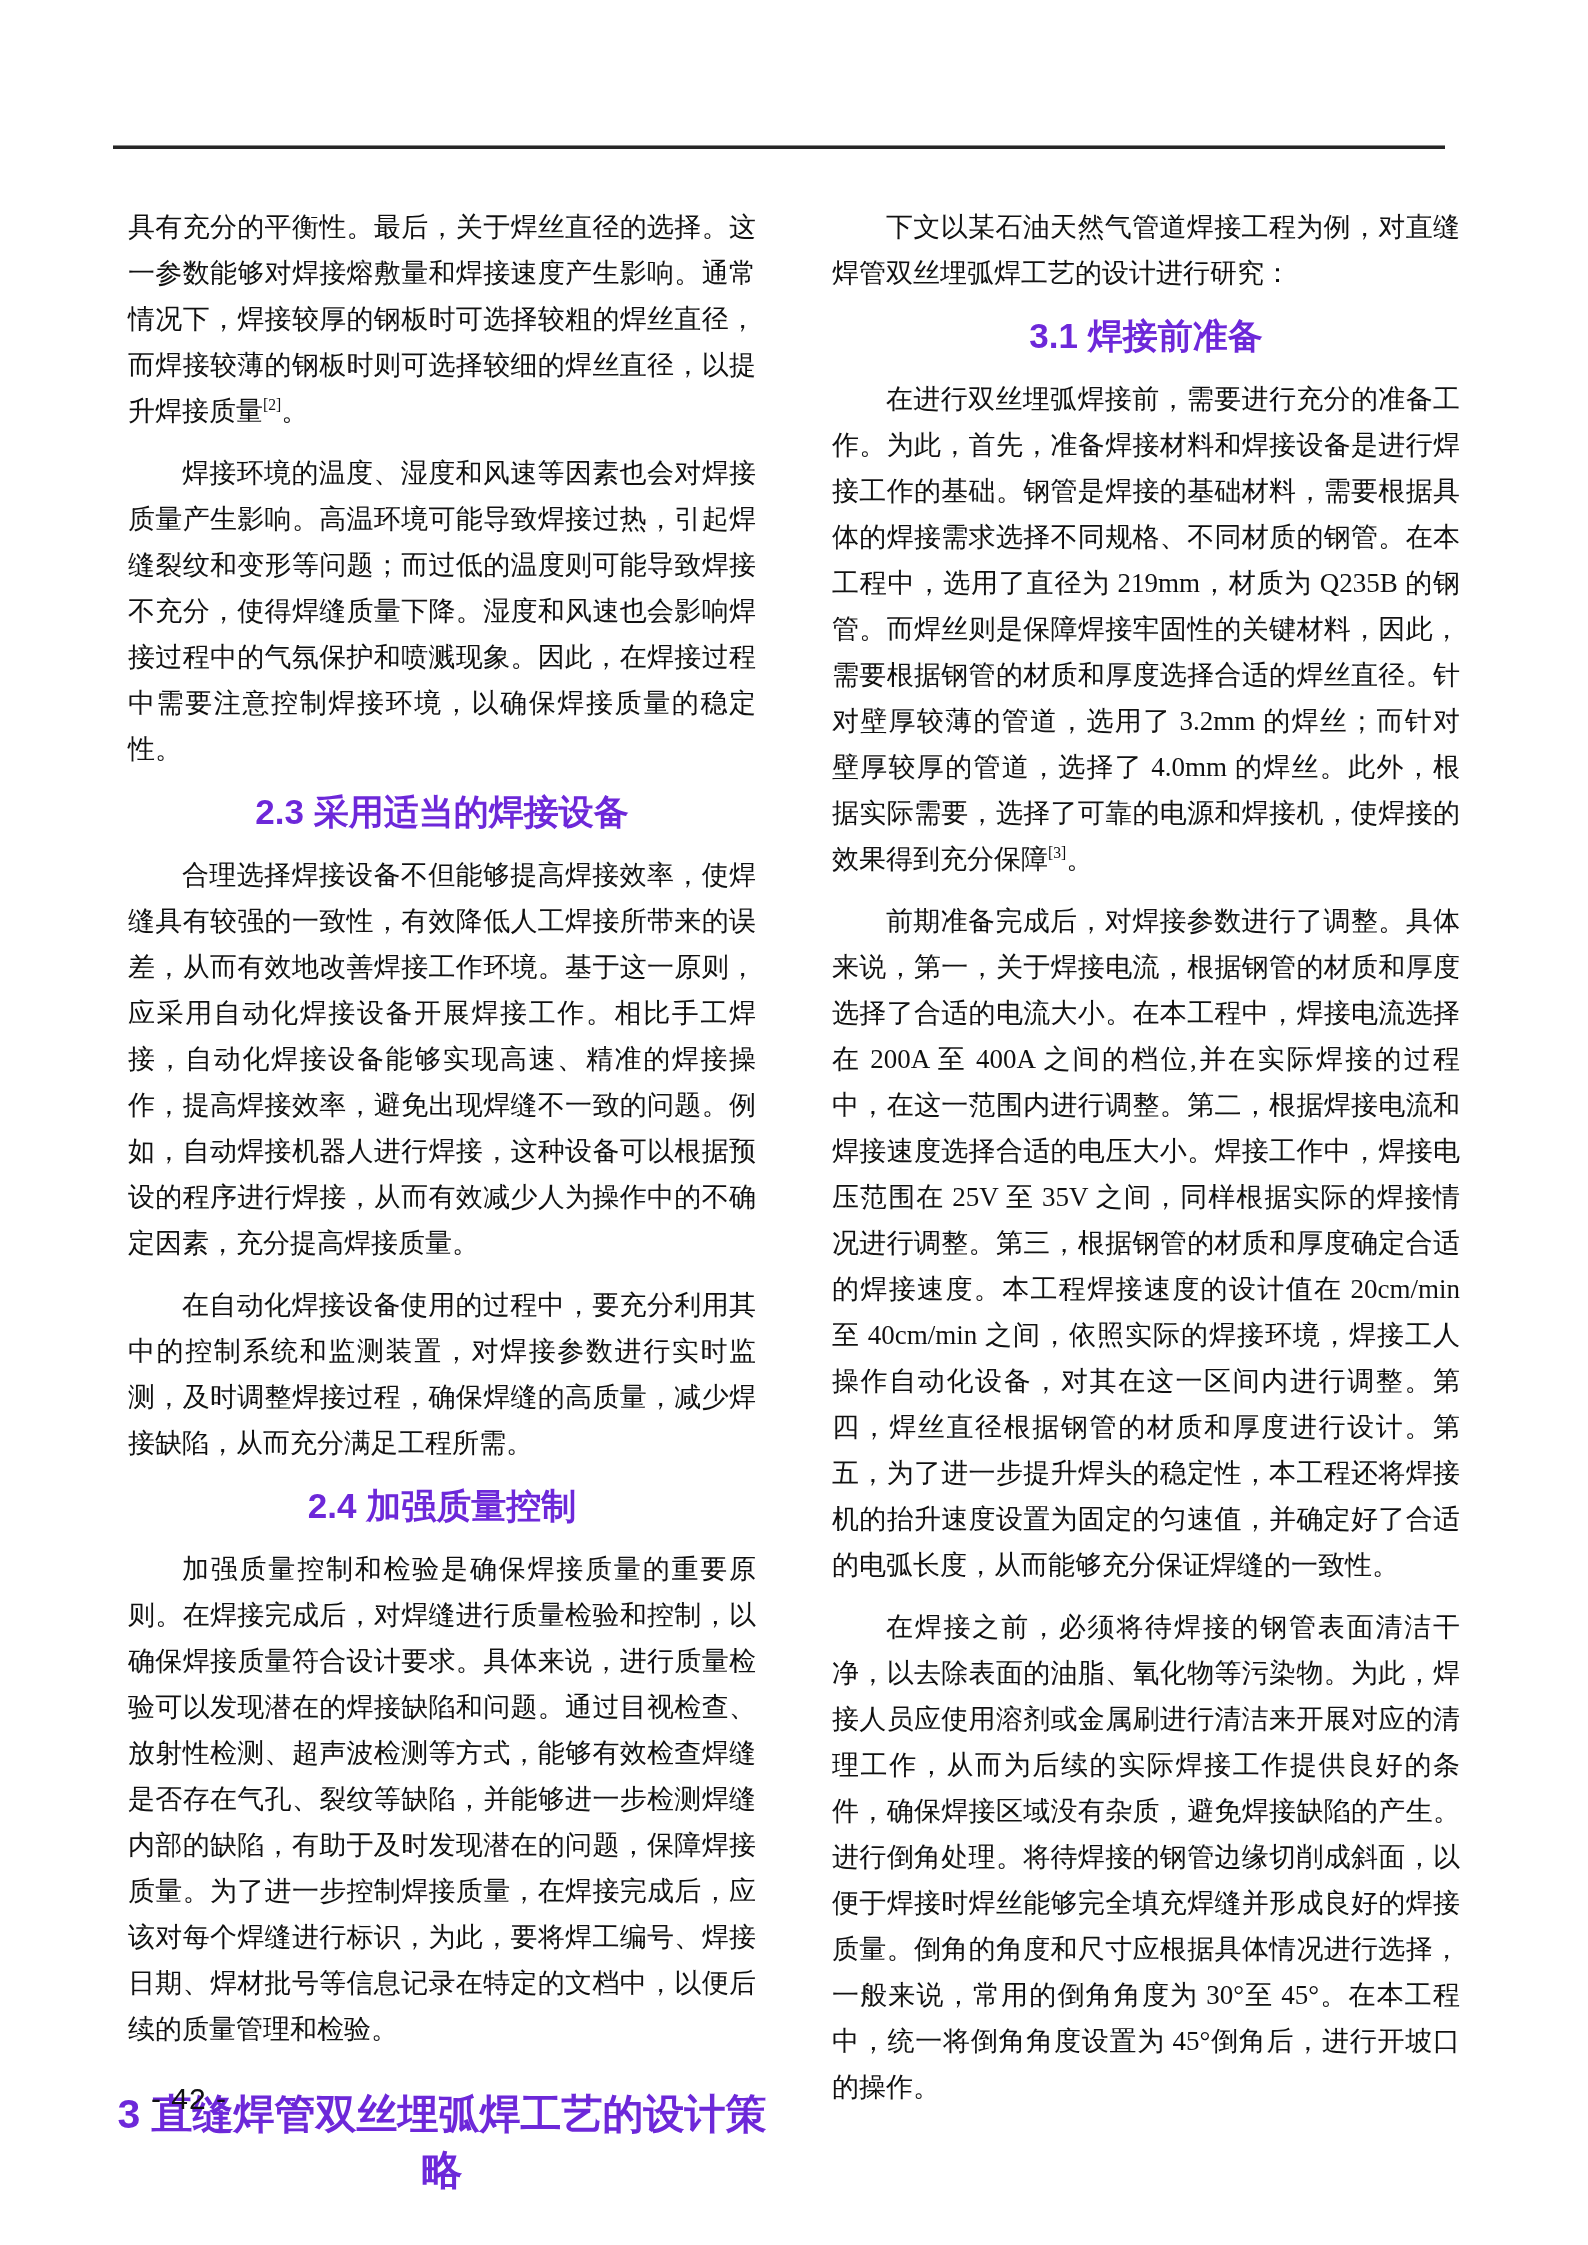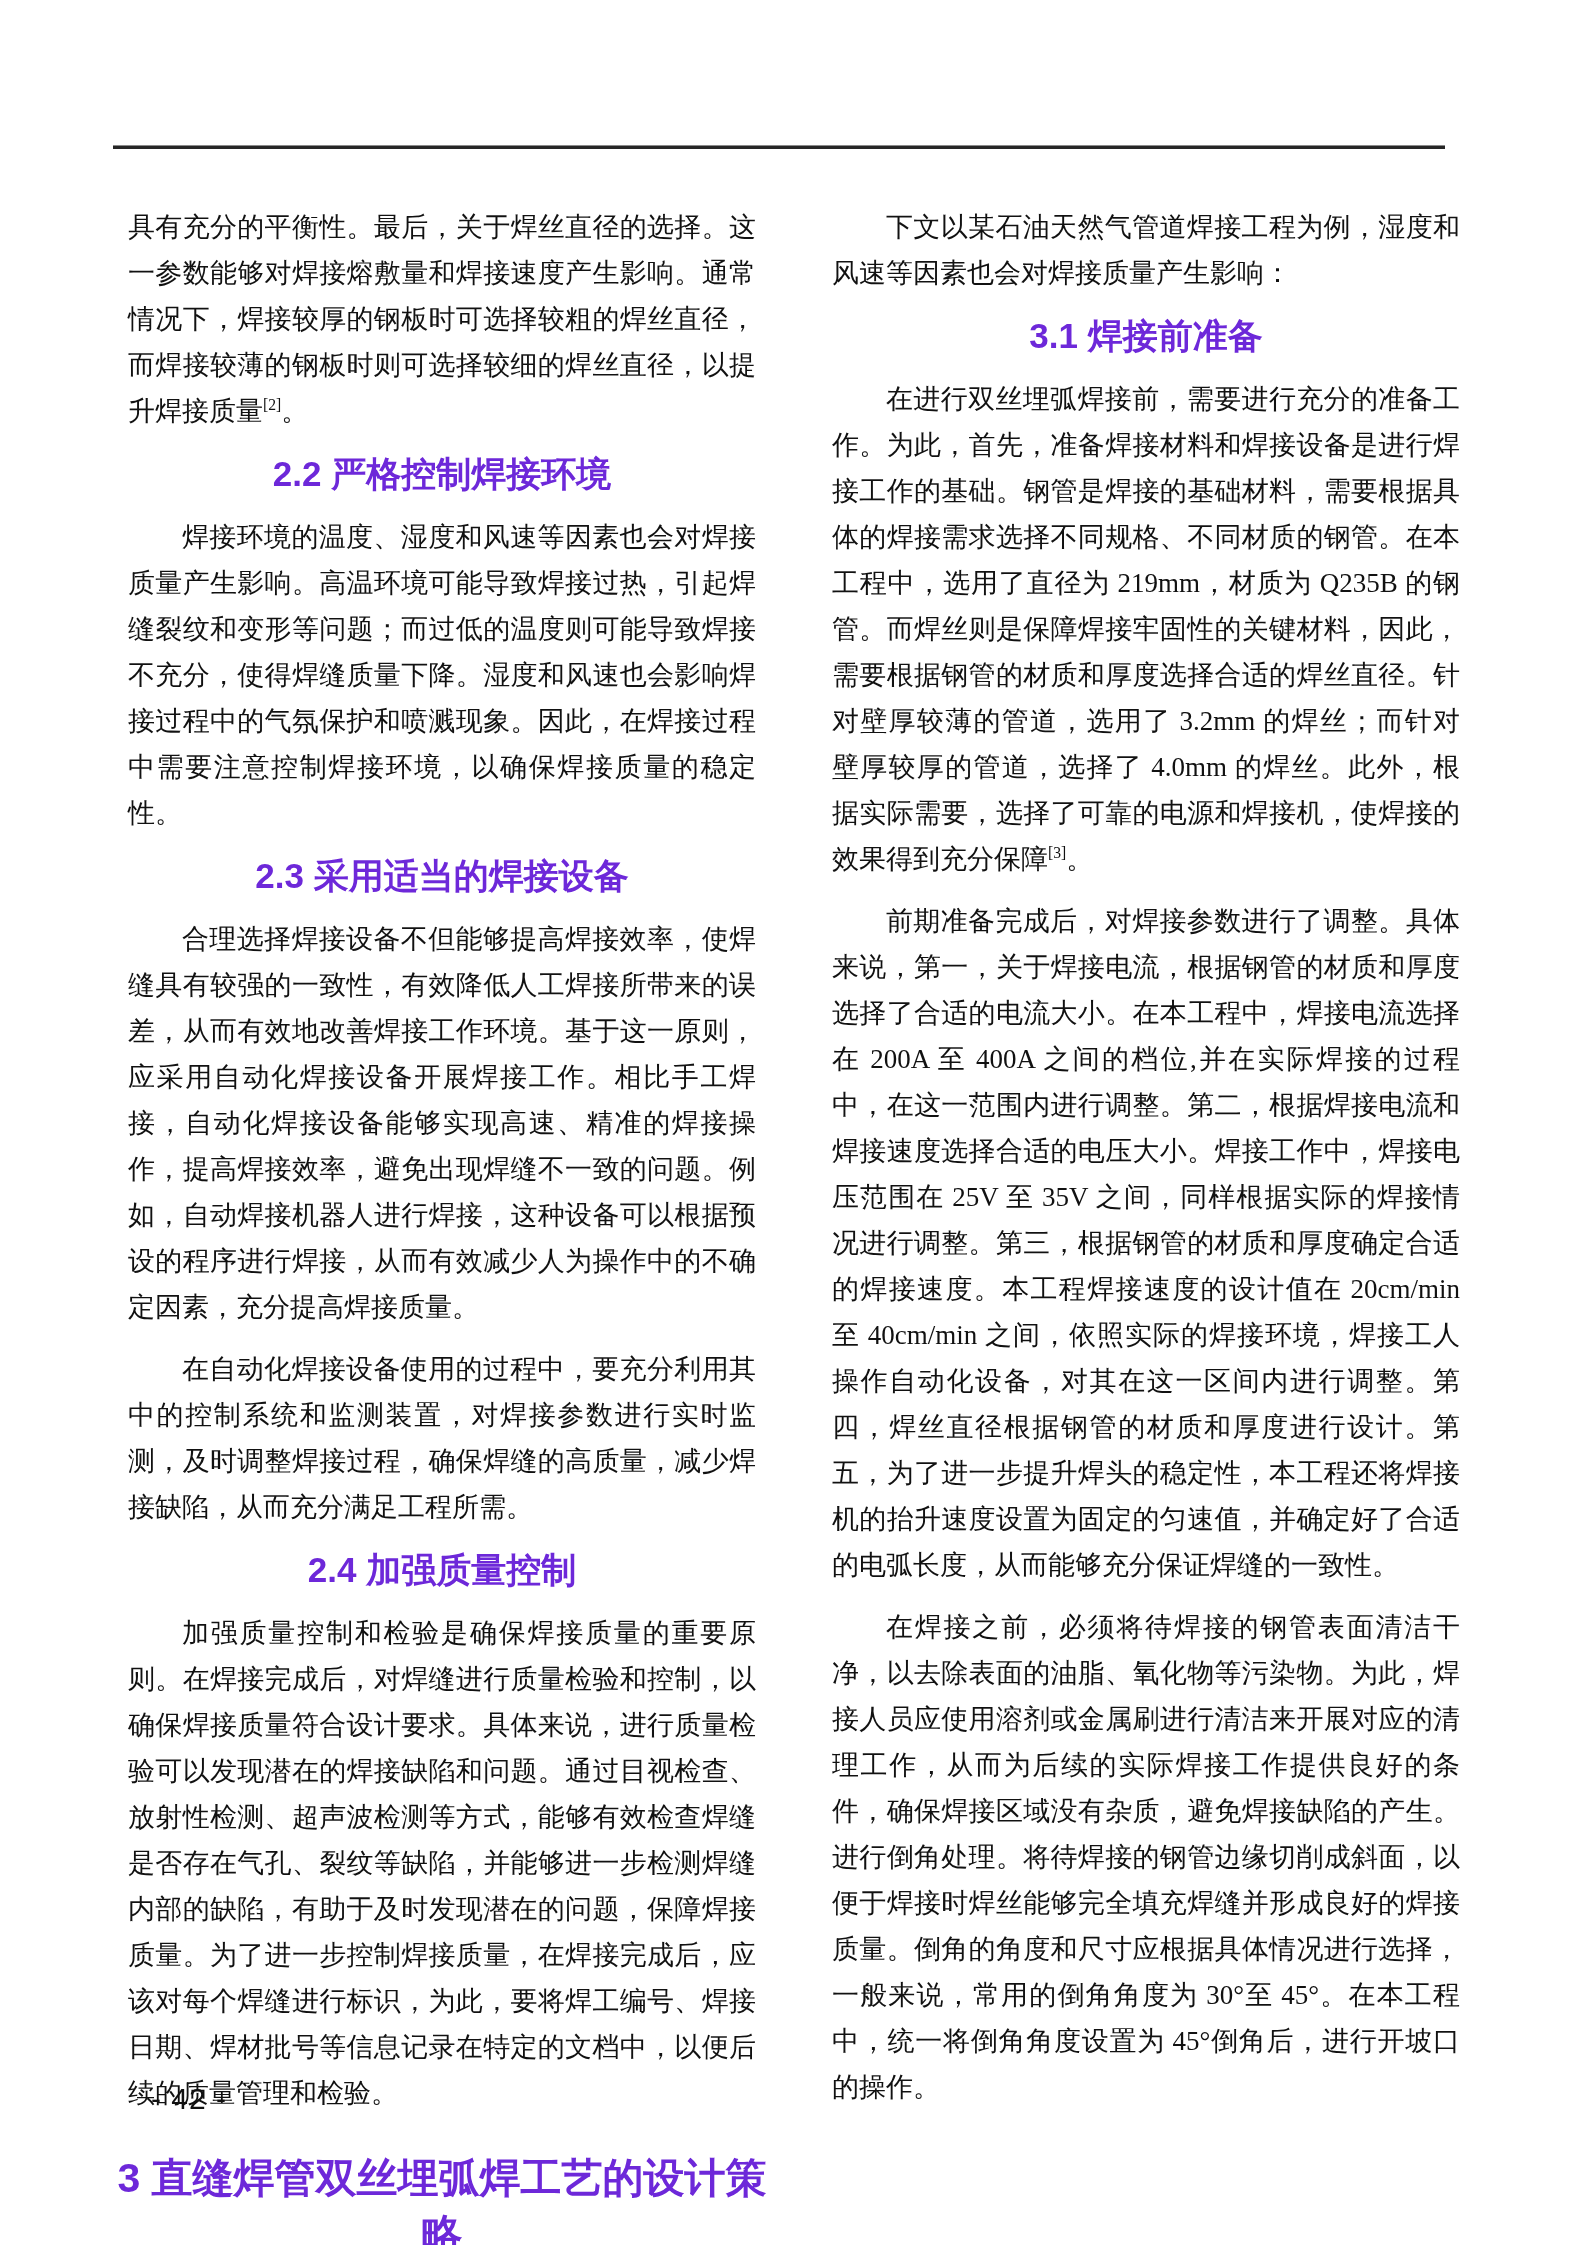--- a/index.html
+++ b/index.html
@@ -74,39 +74,38 @@
 <div class="page">
 
 
   <div class="header-rule"></div>
 
   <div class="columns">
 
     <div class="col">
       <p class="para cont"><span>具有充分的平衡性。最后，关于焊丝直径的选择。这一参数能够对焊接熔敷量和焊接速度产生影响。通常情况下，焊接较厚的钢板时可选择较粗的焊丝直径，而焊接较薄的钢板时则可选择较细的焊丝直径，以提升焊接质量</span><sup class="ref">[2]</sup><span>。</span></p>
 
-      <h4 class="sec-h">2.2 严格控制焊接环境</h4>
 
       <p class="para">焊接环境的温度、湿度和风速等因素也会对焊接质量产生影响。高温环境可能导致焊接过热，引起焊缝裂纹和变形等问题；而过低的温度则可能导致焊接不充分，使得焊缝质量下降。湿度和风速也会影响焊接过程中的气氛保护和喷溅现象。因此，在焊接过程中需要注意控制焊接环境，以确保焊接质量的稳定性。</p>
 
       <h4 class="sec-h">2.3 采用适当的焊接设备</h4>
 
       <p class="para">合理选择焊接设备不但能够提高焊接效率，使焊缝具有较强的一致性，有效降低人工焊接所带来的误差，从而有效地改善焊接工作环境。基于这一原则，应采用自动化焊接设备开展焊接工作。相比手工焊接，自动化焊接设备能够实现高速、精准的焊接操作，提高焊接效率，避免出现焊缝不一致的问题。例如，自动焊接机器人进行焊接，这种设备可以根据预设的程序进行焊接，从而有效减少人为操作中的不确定因素，充分提高焊接质量。</p>
 
       <p class="para">在自动化焊接设备使用的过程中，要充分利用其中的控制系统和监测装置，对焊接参数进行实时监测，及时调整焊接过程，确保焊缝的高质量，减少焊接缺陷，从而充分满足工程所需。</p>
 
       <h4 class="sec-h">2.4 加强质量控制</h4>
 
       <p class="para">加强质量控制和检验是确保焊接质量的重要原则。在焊接完成后，对焊缝进行质量检验和控制，以确保焊接质量符合设计要求。具体来说，进行质量检验可以发现潜在的焊接缺陷和问题。通过目视检查、放射性检测、超声波检测等方式，能够有效检查焊缝是否存在气孔、裂纹等缺陷，并能够进一步检测焊缝内部的缺陷，有助于及时发现潜在的问题，保障焊接质量。为了进一步控制焊接质量，在焊接完成后，应该对每个焊缝进行标识，为此，要将焊工编号、焊接日期、焊材批号等信息记录在特定的文档中，以便后续的质量管理和检验。</p>
 
       <h3 class="sec-h big">3 直缝焊管双丝埋弧焊工艺的设计策略</h3>
     </div>
 
     <div class="col">
-      <p class="para">下文以某石油天然气管道焊接工程为例，湿度和风速等因素也会对焊接质量产生影响：</p>
+      <p class="para">下文以某石油天然气管道焊接工程为例，对直缝焊管双丝埋弧焊工艺的设计进行研究：</p>
 
       <h4 class="sec-h">3.1 焊接前准备</h4>
 
       <p class="para"><span>在进行双丝埋弧焊接前，需要进行充分的准备工作。为此，首先，准备焊接材料和焊接设备是进行焊接工作的基础。钢管是焊接的基础材料，需要根据具体的焊接需求选择不同规格、不同材质的钢管。在本工程中，选用了直径为 219mm，材质为 Q235B 的钢管。而焊丝则是保障焊接牢固性的关键材料，因此，需要根据钢管的材质和厚度选择合适的焊丝直径。针对壁厚较薄的管道，选用了 3.2mm 的焊丝；而针对壁厚较厚的管道，选择了 4.0mm 的焊丝。此外，根据实际需要，选择了可靠的电源和焊接机，使焊接的效果得到充分保障</span><sup class="ref">[3]</sup><span>。</span></p>
 
       <p class="para">前期准备完成后，对焊接参数进行了调整。具体来说，第一，关于焊接电流，根据钢管的材质和厚度选择了合适的电流大小。在本工程中，焊接电流选择在 200A 至 400A 之间的档位,并在实际焊接的过程中，在这一范围内进行调整。第二，根据焊接电流和焊接速度选择合适的电压大小。焊接工作中，焊接电压范围在 25V 至 35V 之间，同样根据实际的焊接情况进行调整。第三，根据钢管的材质和厚度确定合适的焊接速度。本工程焊接速度的设计值在 20cm/min 至 40cm/min 之间，依照实际的焊接环境，焊接工人操作自动化设备，对其在这一区间内进行调整。第四，焊丝直径根据钢管的材质和厚度进行设计。第五，为了进一步提升焊头的稳定性，本工程还将焊接机的抬升速度设置为固定的匀速值，并确定好了合适的电弧长度，从而能够充分保证焊缝的一致性。</p>
 
 
       <p class="para">在焊接之前，必须将待焊接的钢管表面清洁干净，以去除表面的油脂、氧化物等污染物。为此，焊接人员应使用溶剂或金属刷进行清洁来开展对应的清理工作，从而为后续的实际焊接工作提供良好的条件，确保焊接区域没有杂质，避免焊接缺陷的产生。进行倒角处理。将待焊接的钢管边缘切削成斜面，以便于焊接时焊丝能够完全填充焊缝并形成良好的焊接质量。倒角的角度和尺寸应根据具体情况进行选择，一般来说，常用的倒角角度为 30°至 45°。在本工程中，统一将倒角角度设置为 45°倒角后，进行开坡口的操作。</p>
     </div>

